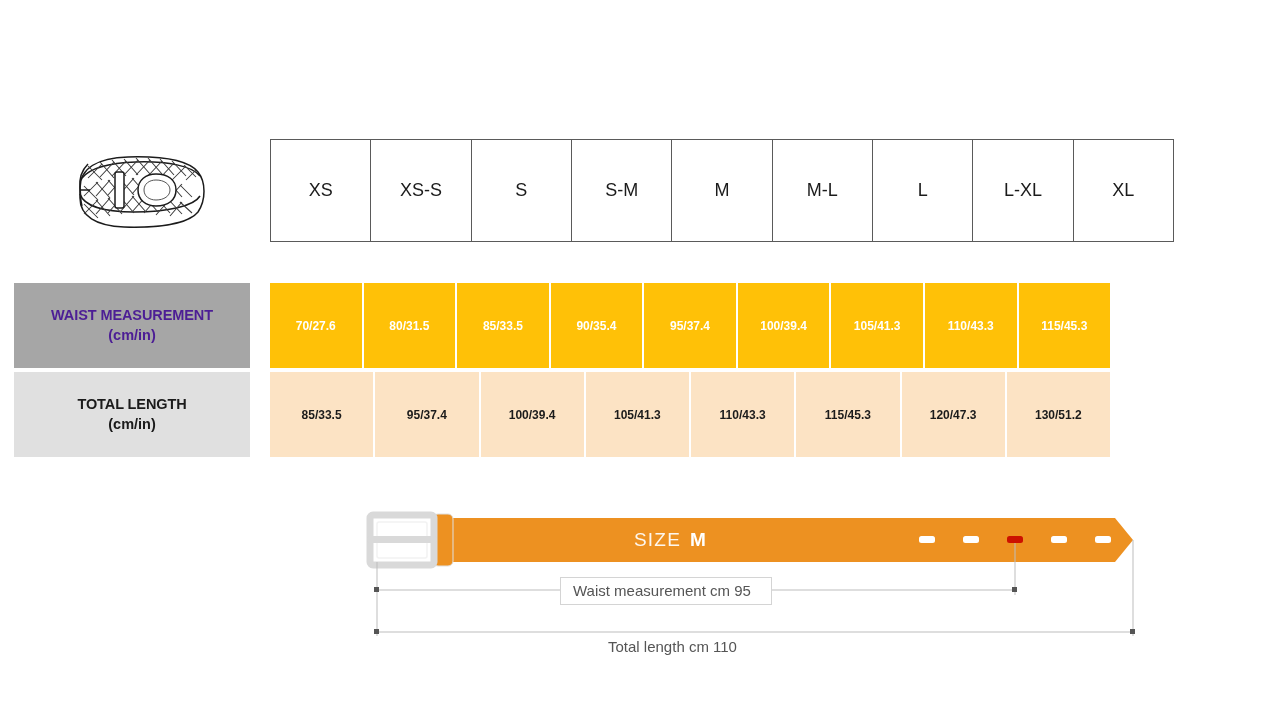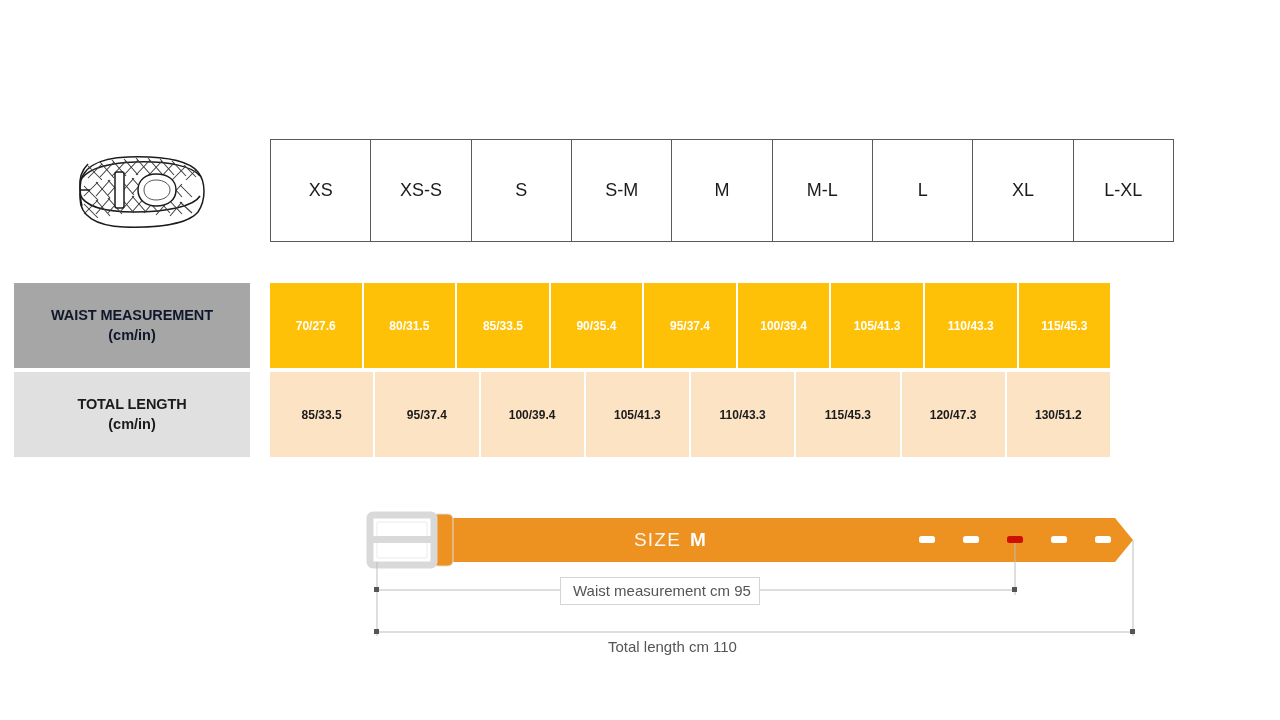--- a/index.html
+++ b/index.html
@@ -72,21 +72,21 @@
     font-size: 14.5px;
     font-weight: bold;
     letter-spacing: -0.1px;
   }
   .row-label .lbl-sub {
     font-size: 14.5px;
     font-weight: bold;
   }
   #waist-row .row-label {
     background: #a6a6a6;
-    color: #0f172a;
+    color: #4c1d95;
   }
   #length-row .row-label {
     background: #e0e0e0;
     color: #1b1b1b;
   }
 
   .value-strip {
     display: flex;
     margin-left: 20px;
     width: 840px;
@@ -128,21 +128,21 @@
     letter-spacing: 1.2px;
     white-space: nowrap;
   }
   #belt-size-label .size-word { font-weight: 300; opacity: 0.92; }
   #belt-size-label .size-value { font-weight: bold; margin-left: 9px; letter-spacing: 0; }
 
   #waist-dim-label {
     position: absolute;
     left: 560px;
     top: 577px;
-    padding: 4px 8px 5px 12px;
+    padding: 4px 20px 5px 12px;
     border: 1px solid #d4d4d4;
     background: #ffffff;
     font-size: 15px;
     color: #555555;
     white-space: nowrap;
   }
   #length-dim-label {
     position: absolute;
     left: 598px;
     top: 636px;
@@ -197,24 +197,24 @@
   <div class="size-cell">
       <span>M</span>
     </div>
   <div class="size-cell">
       <span>M-L</span>
     </div>
   <div class="size-cell">
       <span>L</span>
     </div>
   <div class="size-cell">
+      <span>L-XL</span>
+    </div>
+  <div class="size-cell">
       <span>XL</span>
-    </div>
-  <div class="size-cell">
-      <span>L-XL</span>
     </div>
 </div>
 
 <div class="measure-row" id="waist-row">
   <div class="row-label">
     <span class="lbl-main">WAIST MEASUREMENT</span>
     <span class="lbl-sub">(cm/in)</span>
   </div>
   <div class="value-strip">
     <div class="value-cell">70/27.6</div>

